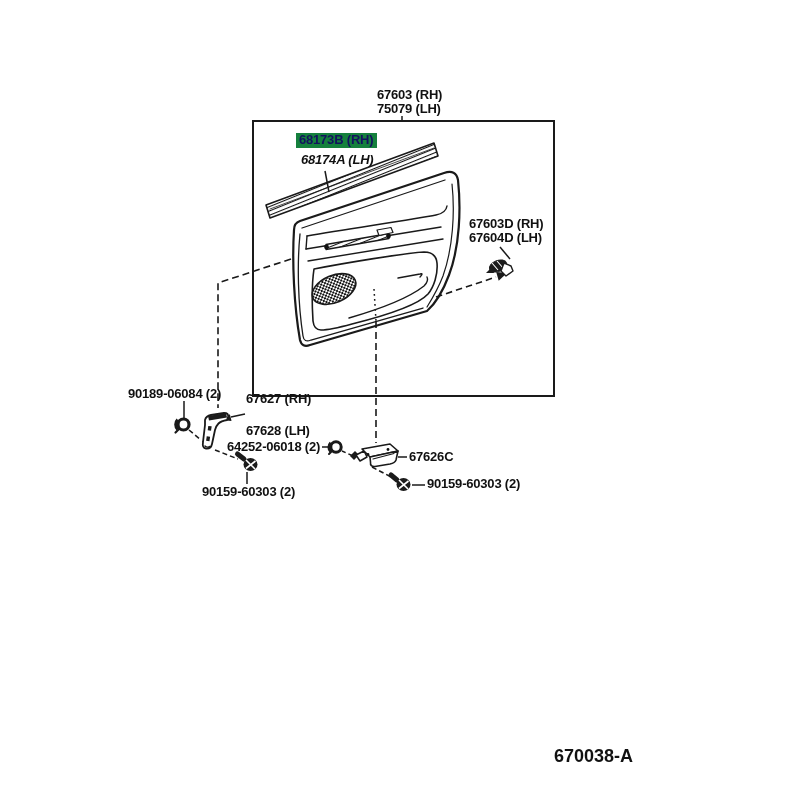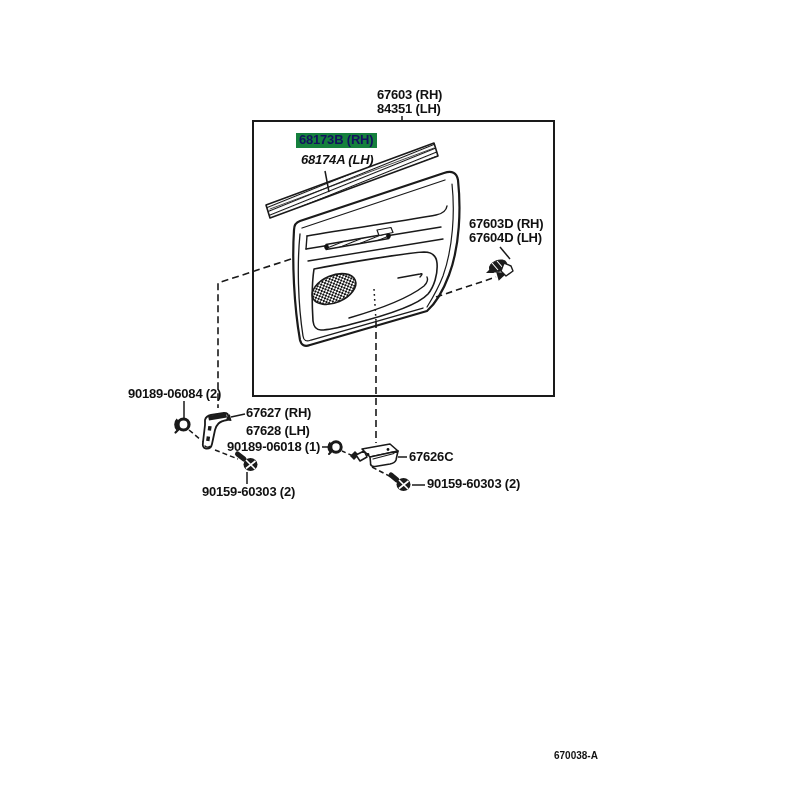--- a/index.html
+++ b/index.html
@@ -1,31 +1,31 @@
 <!DOCTYPE html>
 <html><head>
 <meta charset="utf-8">
 <style>
   html,body{margin:0;padding:0;background:#fff;}
   .stage{position:relative;width:640px;height:800px;background:#fff;
          font-family:"Liberation Sans",sans-serif;overflow:hidden;}
   .stage svg{position:absolute;left:0;top:0;}
   .lbl{position:absolute;font-weight:bold;font-size:13px;line-height:14px;
        letter-spacing:-0.2px;color:#111;white-space:nowrap;}
-  .lbl.big{font-size:10px;letter-spacing:0;}
+  .lbl.big{font-size:18px;letter-spacing:0;}
   .hl{background:#15803d;color:#12125e;padding:0 4px 1px 3px;display:inline-block;}
   
   #lbl-door-1{left:377px;top:88px;}
   #lbl-door-2{left:377px;top:102px;}
   #lbl-ws-1{left:296px;top:133px;}
   #lbl-ws-2{left:301px;top:153px;font-style:italic;}
   #lbl-clip-1{left:469px;top:217px;}
   #lbl-clip-2{left:469px;top:231px;}
   #lbl-grommet-a{left:128px;top:387px;text-align:center;}
-  #lbl-br-1{left:246px;top:406px;text-align:right;}
+  #lbl-br-1{left:246px;top:392px;text-align:right;}
   #lbl-br-2{left:246px;top:424px;}
   #lbl-grommet-b{left:227px;top:440px;}
   #lbl-bc{left:409px;top:450px;}
   #lbl-screw-l{left:202px;top:485px;}
   #lbl-screw-r{left:427px;top:477px;}
   #figure-code{left:554px;top:749px;}
 </style>
 </head>
 <body>
 
@@ -151,34 +151,34 @@
   </g>
 
   <g>
     <path d="M397,480 L391,475" stroke="#1b1b1b" stroke-width="5" stroke-linecap="round"></path>
     <ellipse cx="403.5" cy="484.5" rx="7" ry="6.5" fill="#1b1b1b"></ellipse>
     <path d="M399,480 L408,489 M408.5,481 L399,488.5" stroke="#fff" stroke-width="1.6"></path>
   </g>
 </svg>
 
 <div class="lbl" id="lbl-door-1">67603 (RH)</div>
-<div class="lbl" id="lbl-door-2">84351 (LH)</div>
+<div class="lbl" id="lbl-door-2">75079 (LH)</div>
 
 <div class="lbl" id="lbl-ws-1"><span class="hl">68173B (RH)</span></div>
 <div class="lbl" id="lbl-ws-2">68174A (LH)</div>
 
 <div class="lbl" id="lbl-clip-1">67603D (RH)</div>
 <div class="lbl" id="lbl-clip-2">67604D (LH)</div>
 
 <div class="lbl" id="lbl-grommet-a">90189-06084 (2)</div>
 
 <div class="lbl" id="lbl-br-1">67627 (RH)</div>
 <div class="lbl" id="lbl-br-2">67628 (LH)</div>
 
-<div class="lbl" id="lbl-grommet-b">90189-06018 (1)</div>
+<div class="lbl" id="lbl-grommet-b">64252-06018 (2)</div>
 
 <div class="lbl" id="lbl-bc">67626C</div>
 
 <div class="lbl" id="lbl-screw-l">90159-60303 (2)</div>
 <div class="lbl" id="lbl-screw-r">90159-60303 (2)</div>
 
 <div class="lbl big" id="figure-code">670038-A</div>
 
 </div>
 

